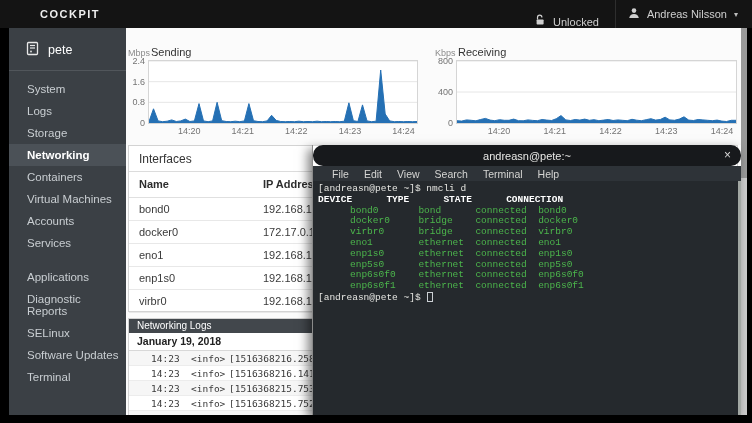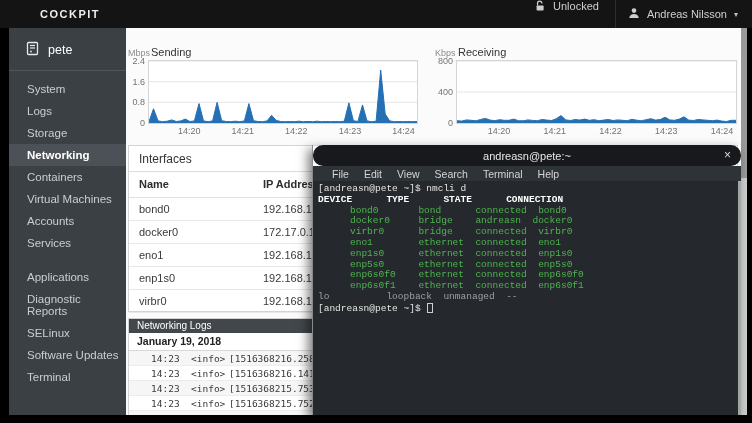--- a/index.html
+++ b/index.html
@@ -3,21 +3,21 @@
 <meta charset="utf-8">
 <style>
   * { margin:0; padding:0; box-sizing:border-box; }
   html,body { width:752px; height:423px; }
   body { position:relative; background:#000; font-family:"Liberation Sans",sans-serif; overflow:hidden; }
 
   
   .masthead { position:absolute; left:0; top:0; width:752px; height:28px; background:#141414; display:flex; align-items:center; z-index:10; }
   .brand { margin-left:40px; color:#efefef; font-size:11px; font-weight:bold; letter-spacing:1.5px; }
   .mast-right { margin-left:auto; display:flex; align-items:center; height:100%; color:#cfcfcf; font-size:11px; }
-  .lock-group { display:flex; align-items:flex-start; gap:7px; padding:0 16px; height:100%; border-right:1px solid #2e2e2e; cursor:pointer; }
+  .lock-group { display:flex; align-items:flex-end; gap:7px; padding:0 16px; height:100%; border-right:1px solid #2e2e2e; cursor:pointer; }
   .user-group { display:flex; align-items:center; gap:7px; padding:0 14px 0 12px; height:100%; cursor:pointer; }
   .caret { font-size:8px; color:#bdbdbd; }
 
   
   .sidebar { position:absolute; left:9px; top:28px; width:117px; height:387px; background:#3b4045; z-index:1; }
   .host-row { display:flex; align-items:center; gap:8px; padding:13px 0 11px 17px; color:#fff; font-size:12.5px; }
   .side-sep { border-top:1px solid #51565b; margin:0 0 7px 0; }
   .side-item { padding:5px 4px 5px 18px; font-size:11.5px; color:#c9ced2; cursor:pointer; }
   .side-item.sel { background:#4b5157; color:#fff; font-weight:bold; }
   .side-item.gap { margin-top:12px; }
@@ -253,23 +253,22 @@
       <span class="t-menu-item">View</span>
       <span class="t-menu-item">Search</span>
       <span class="t-menu-item">Terminal</span>
       <span class="t-menu-item">Help</span>
     </div>
   <div class="t-body" id="t-body">
     <div class="t-scroll"></div>
   <div class="tl"><span class="c-fg">[andreasn@pete ~]$ nmcli d</span></div>
       <div class="tl"><span class="c-header">DEVICE      TYPE      STATE      CONNECTION</span></div>
       <div class="tl"><span class="c-green">bond0       bond      connected  bond0</span></div>
-      <div class="tl"><span class="c-green">docker0     bridge    andreasn  docker0</span></div>
+      <div class="tl"><span class="c-green">docker0     bridge    connected  docker0</span></div>
       <div class="tl"><span class="c-green">virbr0      bridge    connected  virbr0</span></div>
       <div class="tl"><span class="c-green">eno1        ethernet  connected  eno1</span></div>
       <div class="tl"><span class="c-green">enp1s0      ethernet  connected  enp1s0</span></div>
       <div class="tl"><span class="c-green">enp5s0      ethernet  connected  enp5s0</span></div>
       <div class="tl"><span class="c-green">enp6s0f0    ethernet  connected  enp6s0f0</span></div>
       <div class="tl"><span class="c-green">enp6s0f1    ethernet  connected  enp6s0f1</span></div>
-      <div class="tl"><span class="c-muted">lo          loopback  unmanaged  --</span></div>
       <div class="tl"><span class="c-fg">[andreasn@pete ~]$ </span><span class="cursor"></span></div>
     </div>
 </div>
 
 </body></html>

